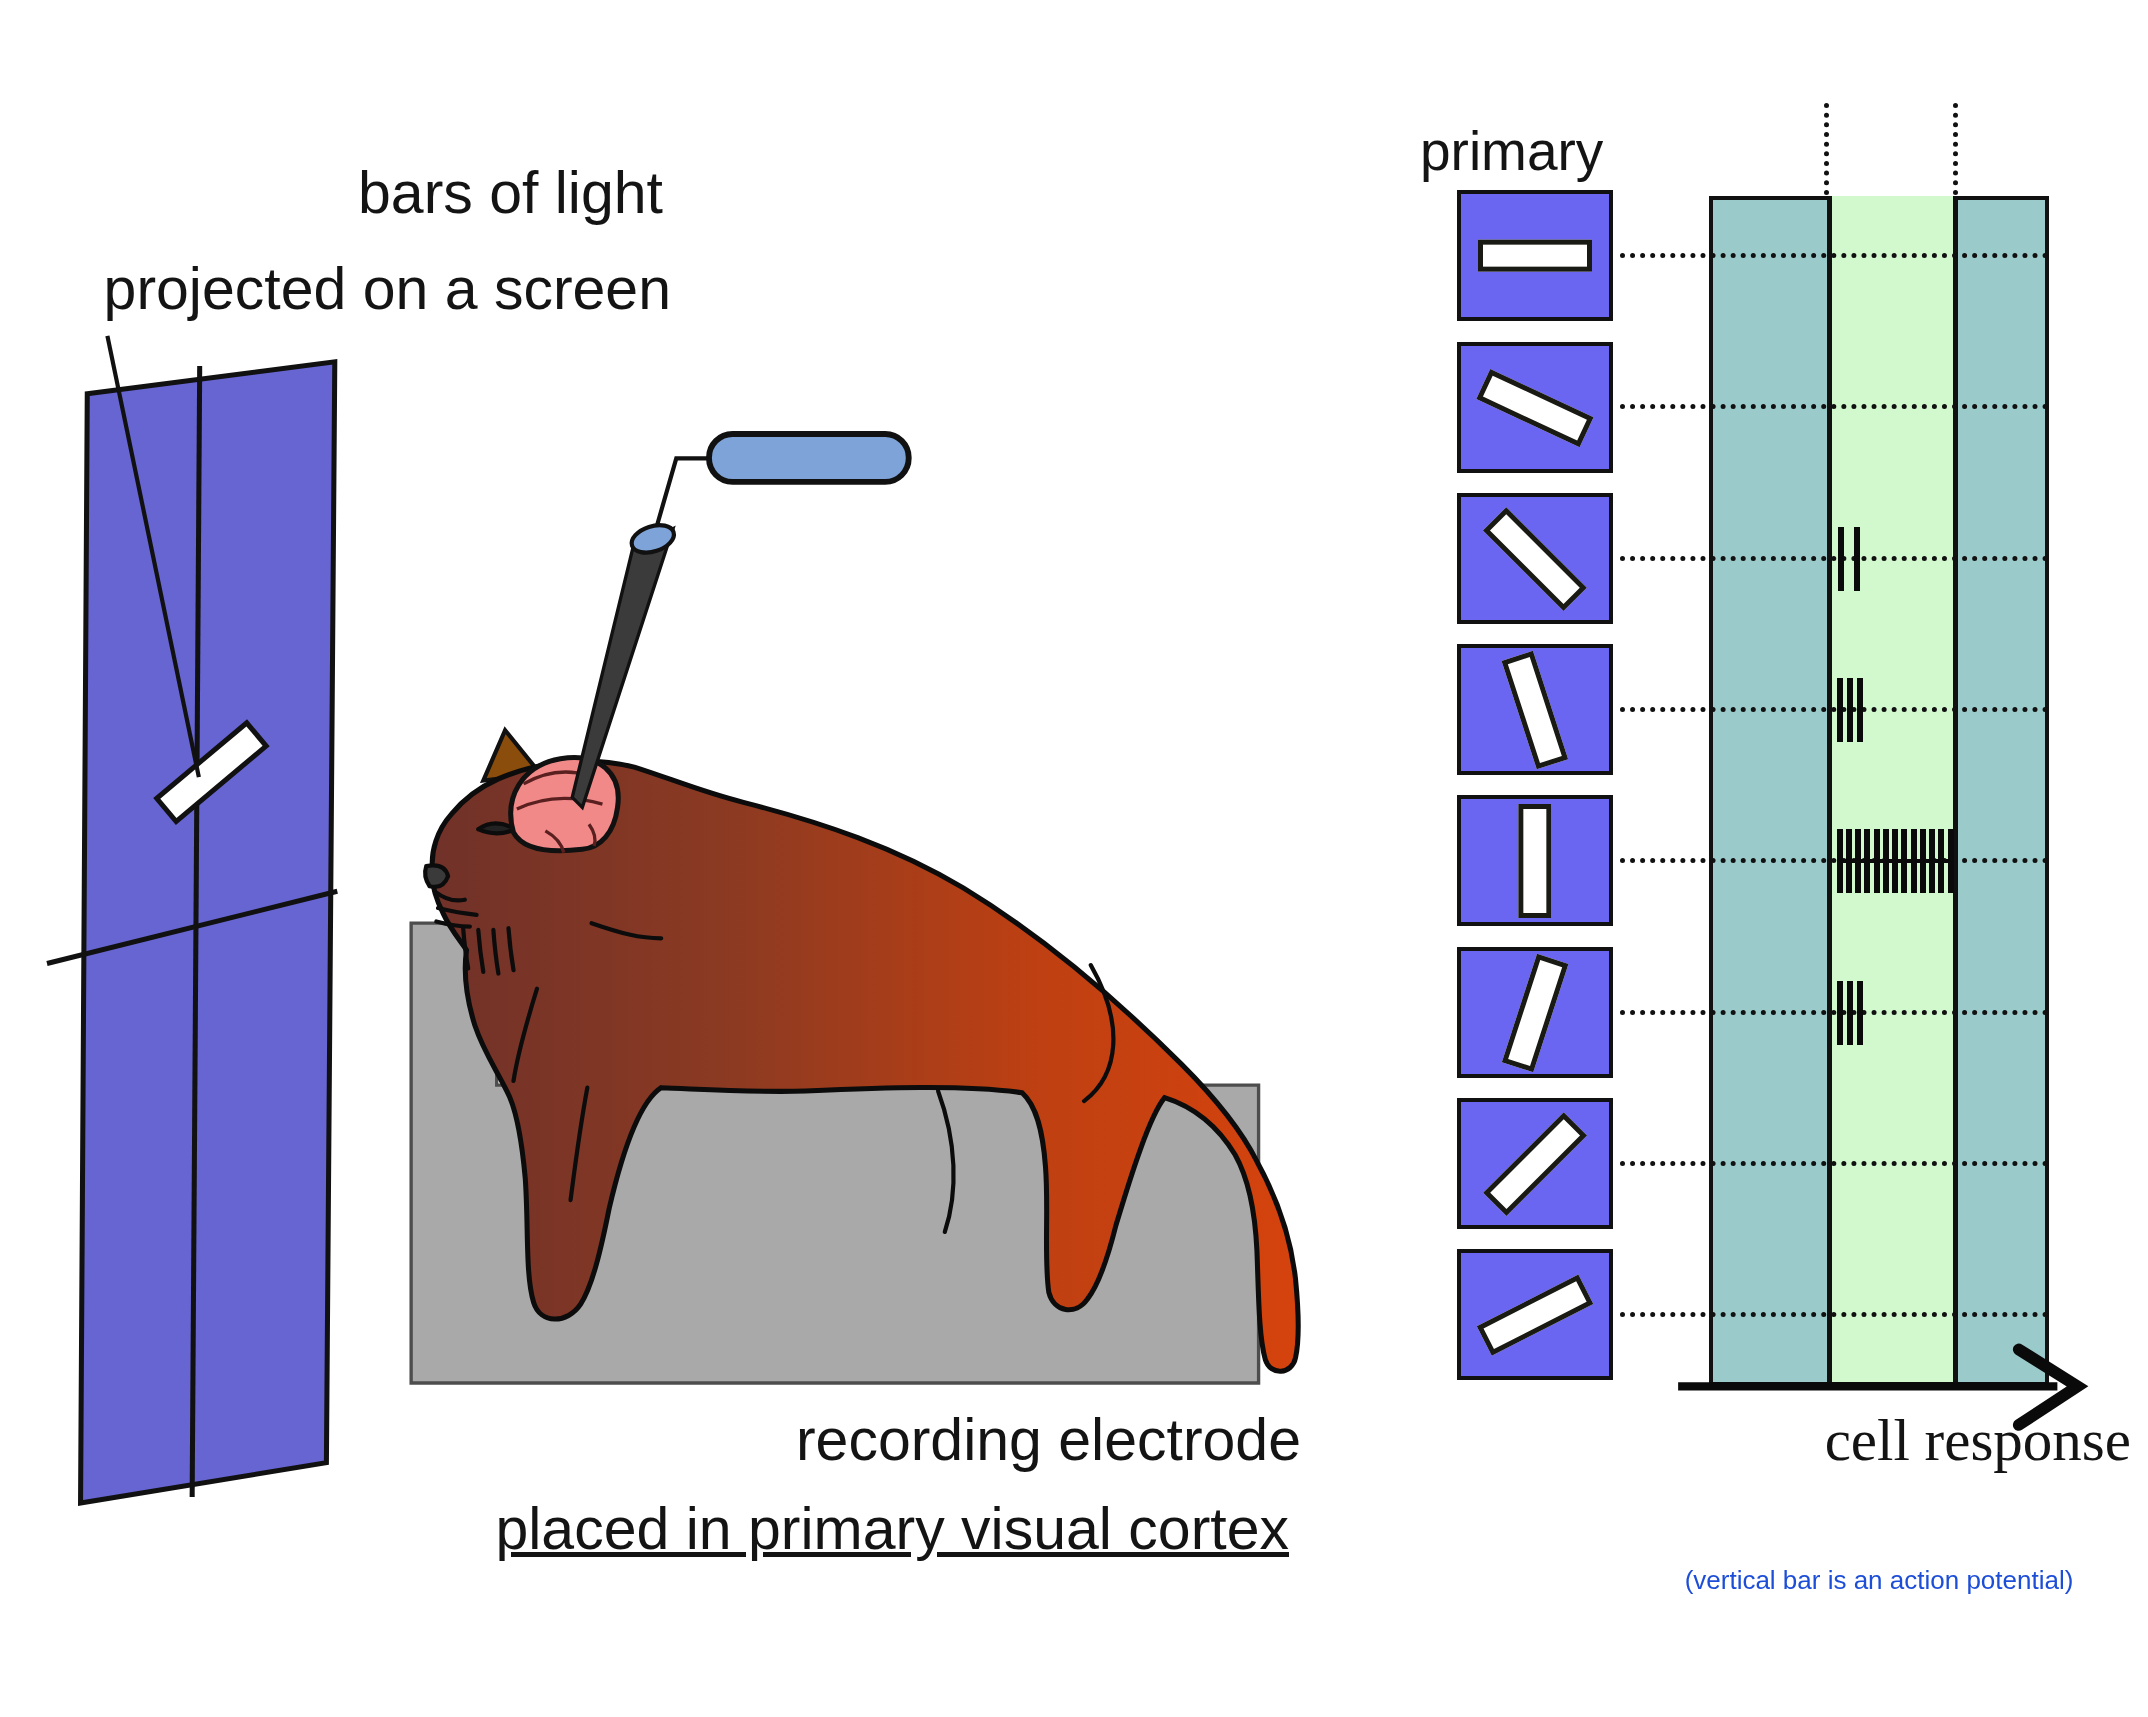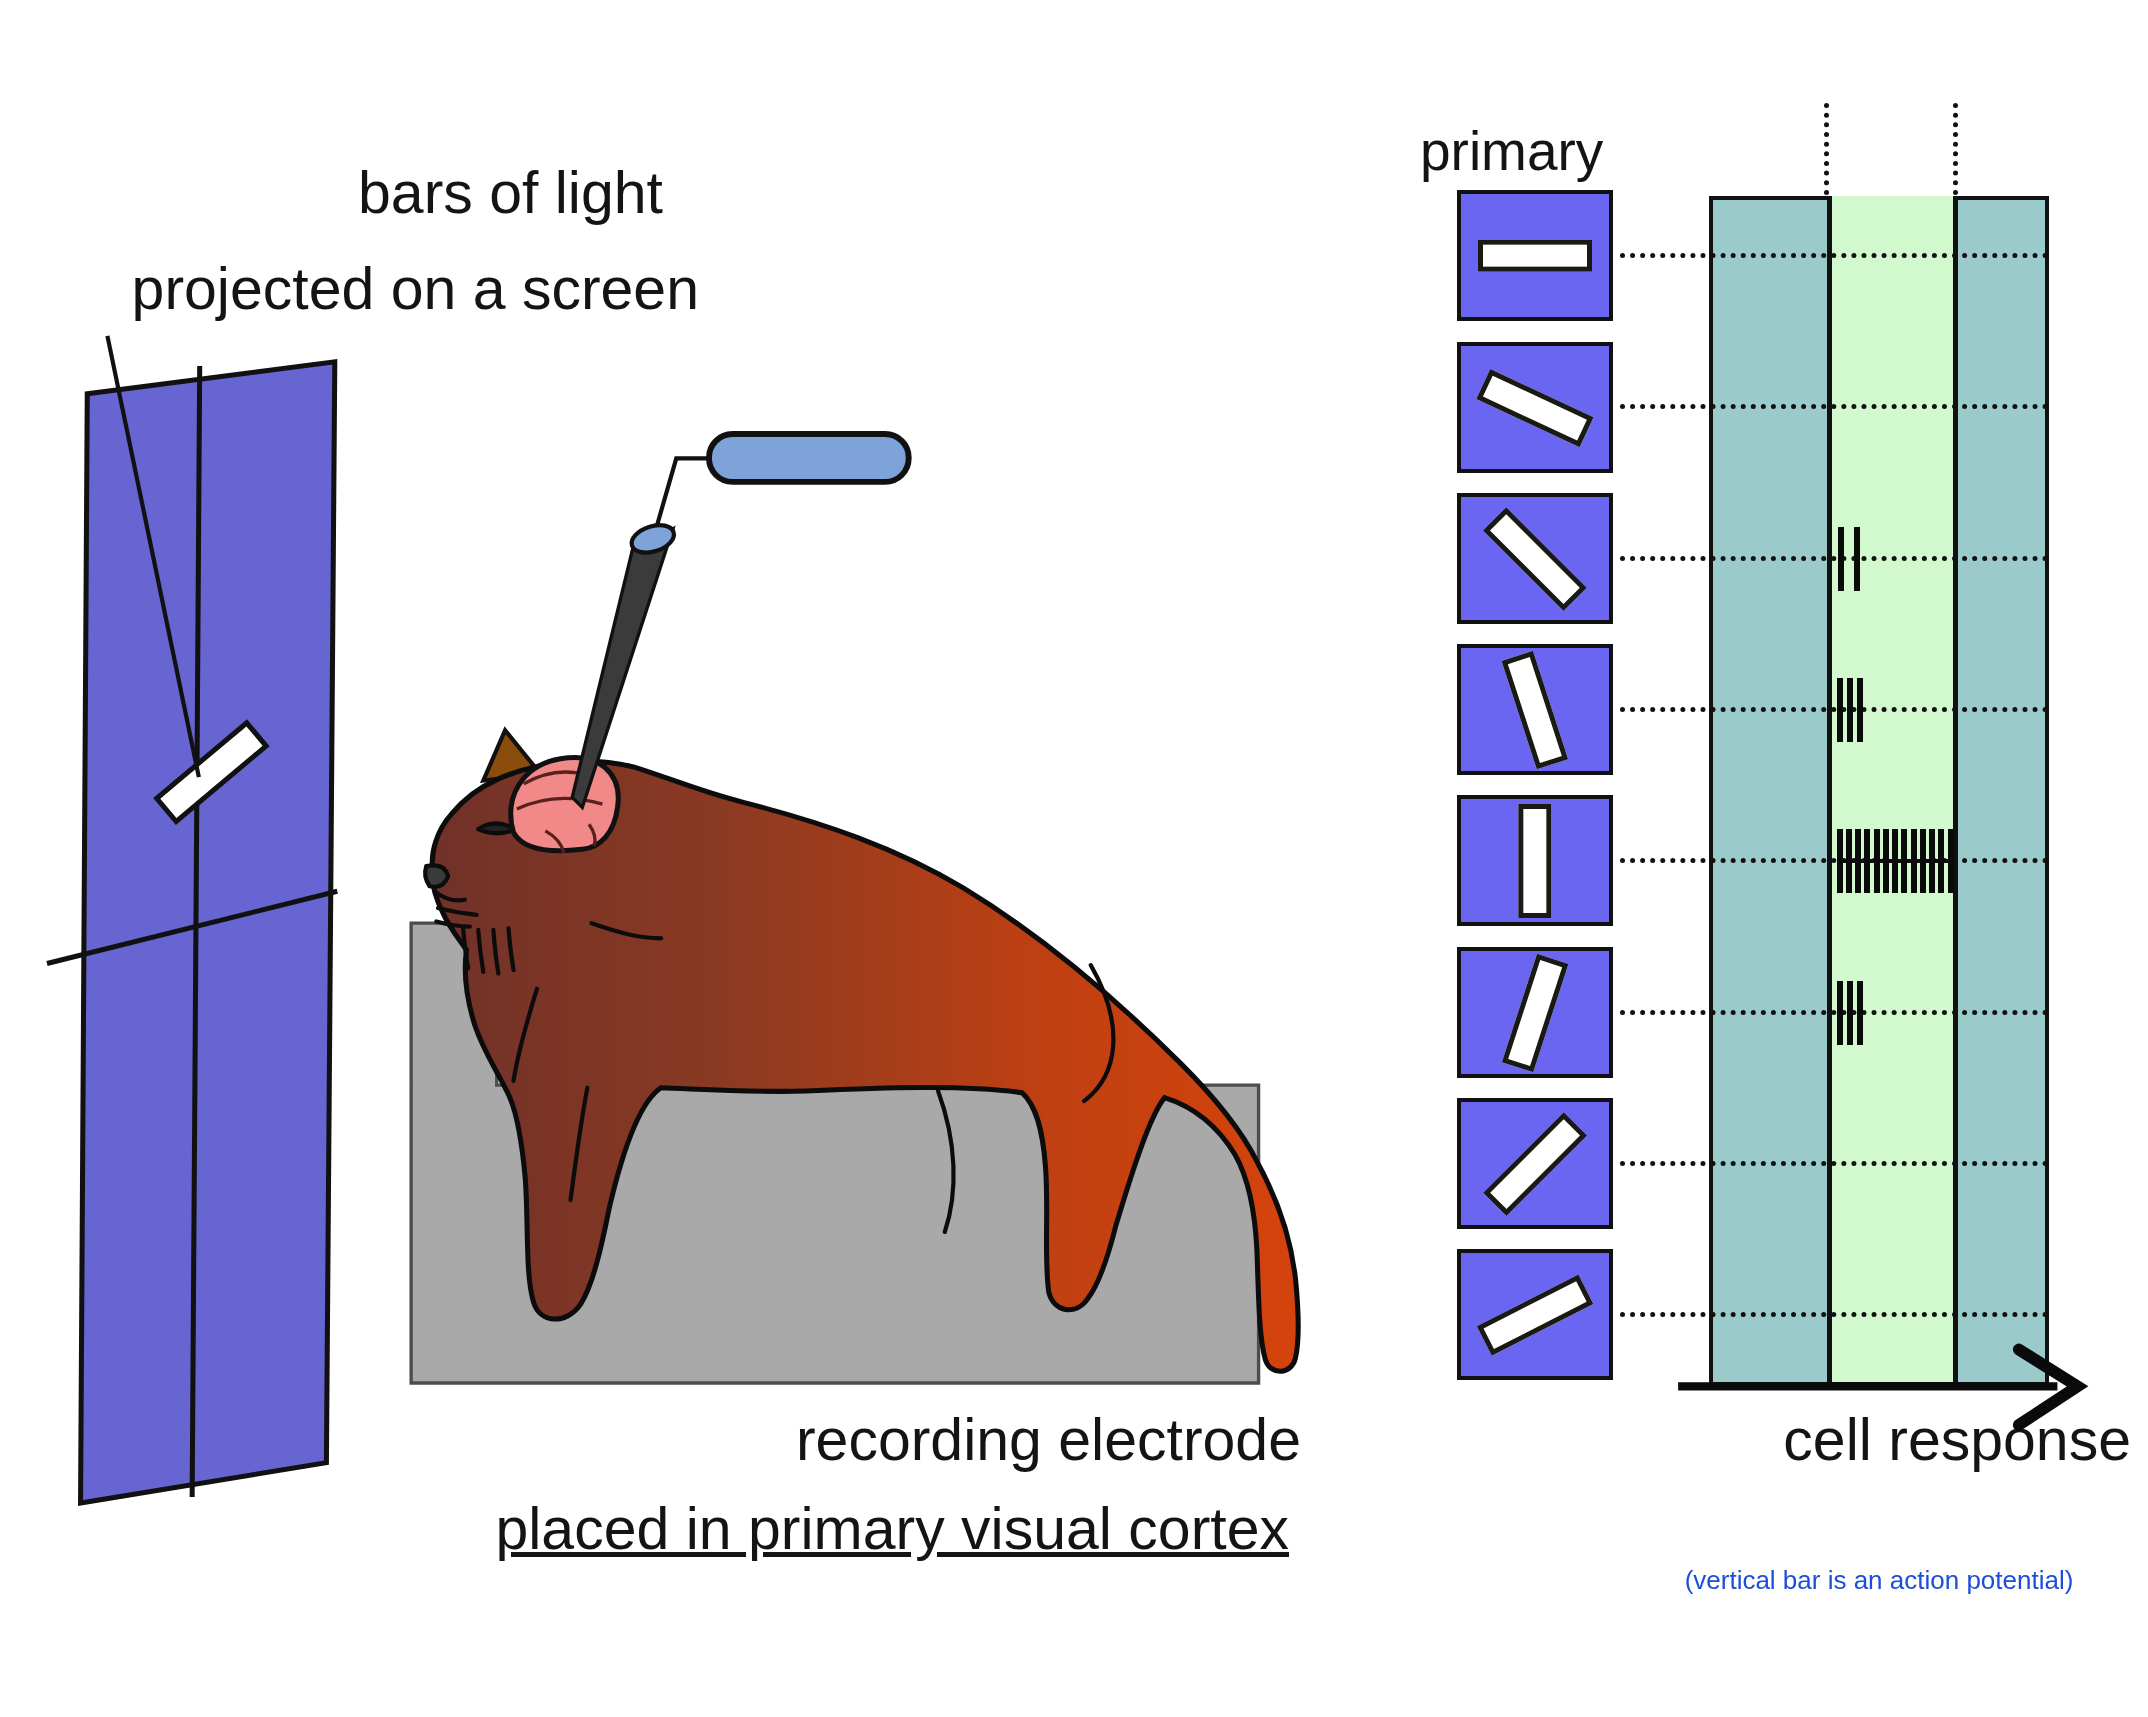--- a/index.html
+++ b/index.html
@@ -21,28 +21,28 @@
   .spike{position:absolute;width:5.9px;height:64px;background:#0a0a0a;z-index:4;}
   .spikebase{position:absolute;height:4.2px;background:#0a0a0a;z-index:4;}
   #art{position:absolute;left:0;top:0;z-index:5;pointer-events:none;}
 </style>
 </head>
 <body>
 
 <div id="canvas">
 
   <div class="cap" style="left:0px;top:164px;width:663px;">bars of light</div>
-  <div class="cap" style="left:0px;top:260px;width:671px;padding-left:28px;">projected on a screen</div>
+  <div class="cap" style="left:0px;top:260px;width:671px;">projected on a screen</div>
 
   <div class="cap" style="left:361px;top:1411px;width:940px;">recording electrode</div>
   <div class="cap" style="left:349px;top:1500px;width:940px;text-decoration:underline;">placed in primary visual cortex</div>
 
   <div id="stimulus-label">primary</div>
 
-  <div class="cap" style="left:1628px;top:1411px;width:503px;">cell response</div>
+  <div class="cap" style="left:1628px;top:1411px;width:503px;font-family:Liberation Serif, serif;">cell response</div>
   <div class="capsm" style="left:1619px;top:1567px;width:520px;">(vertical bar is an action potential)</div>
 
   <div id="chart-outer"></div>
   <div id="chart-green"></div>
   <div class="vstub" style="left:1824px;"></div>
   <div class="vstub" style="left:1953px;"></div>
 
   <div id="generated">
       <div class="sq" style="top: 190px; background: rgb(106, 102, 242);">
         <div class="sqbar" style="transform: translate(-50%, -50%) rotate(0deg);"></div>

